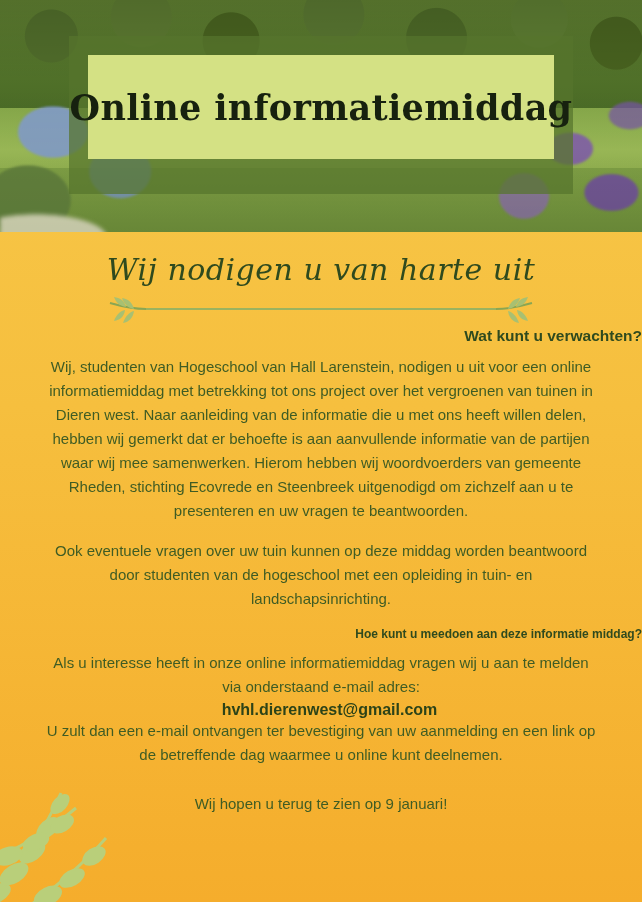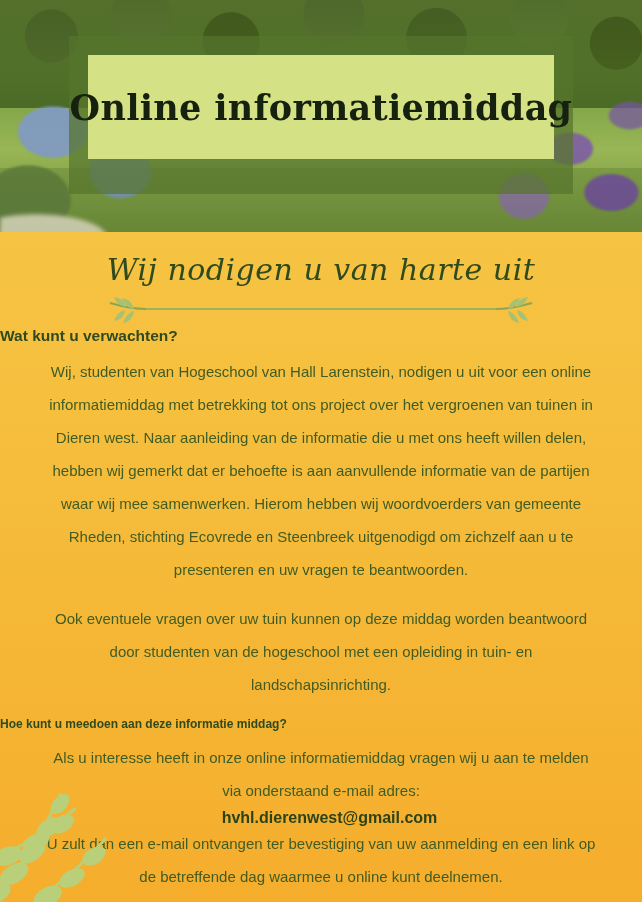--- a/index.html
+++ b/index.html
@@ -161,36 +161,36 @@
   .divider .leaf-l, .divider .leaf-r {
     position: absolute;
     top: 2px;
     width: 44px; height: 32px;
     color: #8aa653;
   }
   .divider .leaf-l { left: 104px; }
   .divider .leaf-r { right: 104px; transform: scaleX(-1); }
 
   .subhead {
-    text-align: left;
+    text-align: right;
     font-weight: bold;
     font-size: 15.5px;
     color: #2f4a1e;
     margin: 2px 0 10px 0;
   }
   .subhead.second {
     margin-top: 16px;
     margin-bottom: 10px;
     font-size: 12px;
   }
   .para {
     margin: 0 44px;
     text-align: center;
     font-size: 15px;
-    line-height: 33px;
+    line-height: 24px;
     color: #3f5c24;
   }
   .para + .para { margin-top: 16px; }
   .email {
     text-align: center;
     font-weight: bold;
     font-size: 16px;
     color: #2c4318;
     margin: 2px 0 0 17px;
   }

